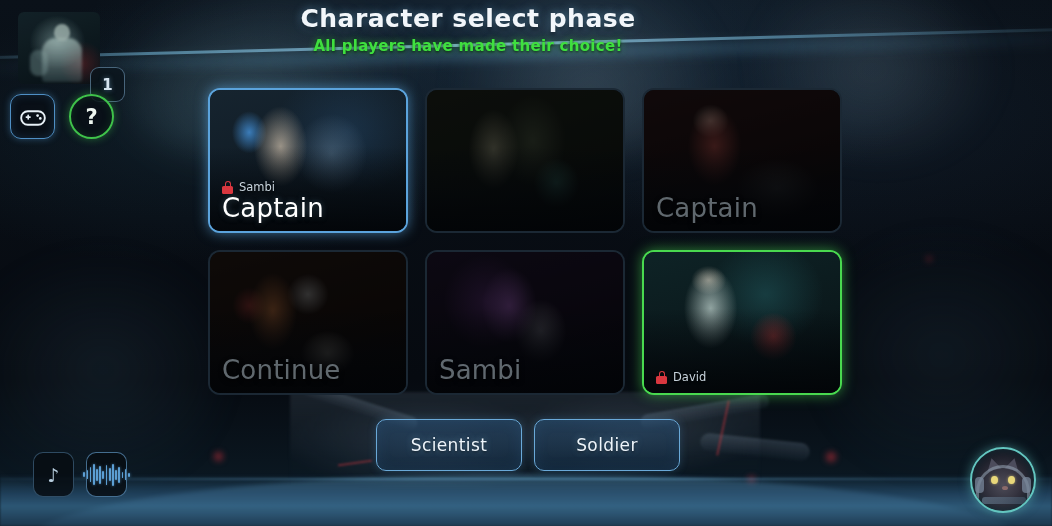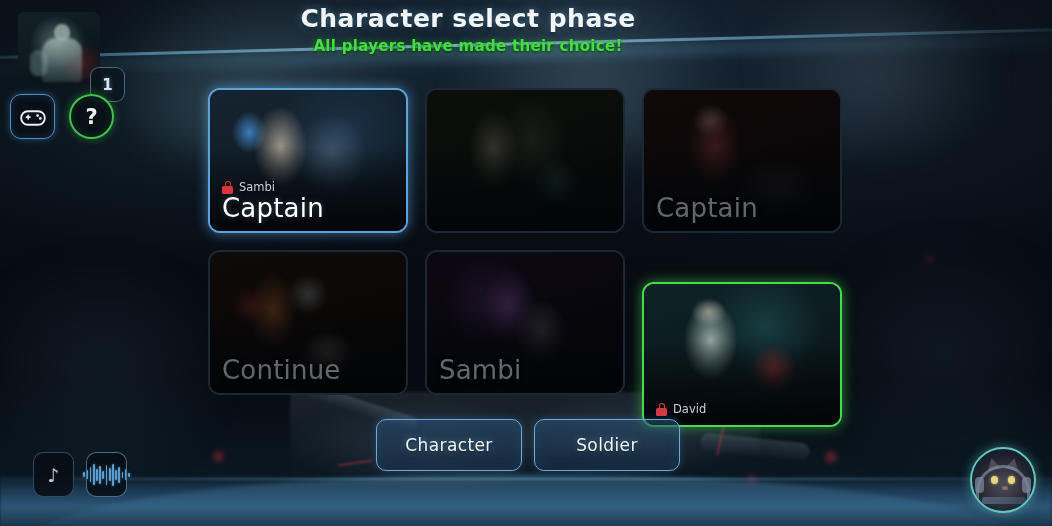--- a/index.html
+++ b/index.html
@@ -171,21 +171,20 @@
     border:2px solid transparent;
     background:#060a0e;
   }
   .card.selected-blue {
     border-color:#5ba3dc;
     box-shadow:0 0 13px rgba(90,165,220,0.65), inset 0 0 16px rgba(40,90,140,0.25);
   }
   .card.selected-green {
     border-color:#49d94f;
     box-shadow:0 0 13px rgba(70,215,80,0.6), inset 0 0 16px rgba(30,120,45,0.25);
-    margin-top:32px;
   }
   .card.dim .card-art { filter:brightness(0.44) saturate(0.75); }
   .card.dim { border-color:rgba(70,105,135,0.32); }
 
   .card-art { position:absolute; inset:0; }
   .card-shade {
     position:absolute; inset:0;
     background:linear-gradient(180deg, rgba(0,0,0,0) 40%, rgba(3,6,10,0.55) 72%, rgba(2,4,7,0.88) 100%);
   }
 
@@ -448,21 +447,21 @@
               <span class="body"></span>
           </span>
           <span class="owner-name">David</span>
         </div>
       </div>
     </div>
 
   </div>
 
   <div id="action-bar">
-    <div class="action-btn">Character</div>
+    <div class="action-btn">Scientist</div>
     <div class="action-btn">Soldier</div>
   </div>
 
   <div id="audio-bar">
     <div class="audio-btn" id="music-btn">♪</div>
     <div class="audio-btn" id="waveform-btn">
       <span class="wave">
         <span style="height:5px"></span>
           <span style="height:9px"></span>
           <span style="height:15px"></span>

